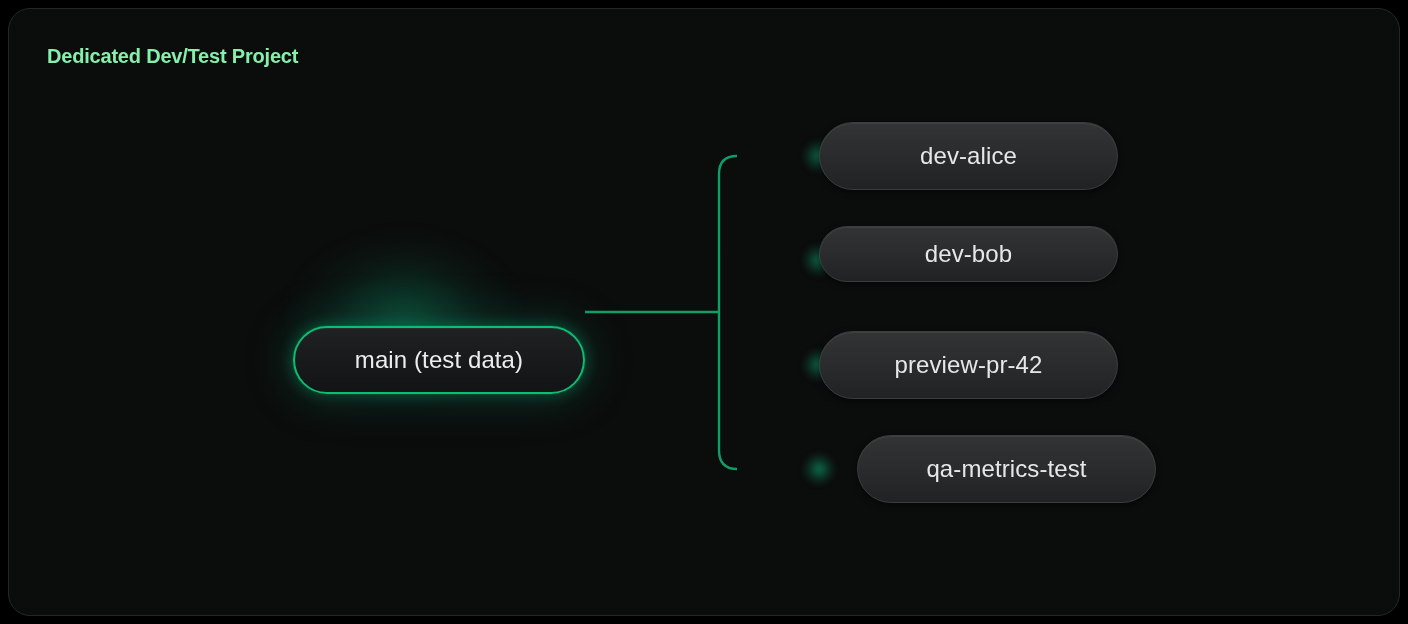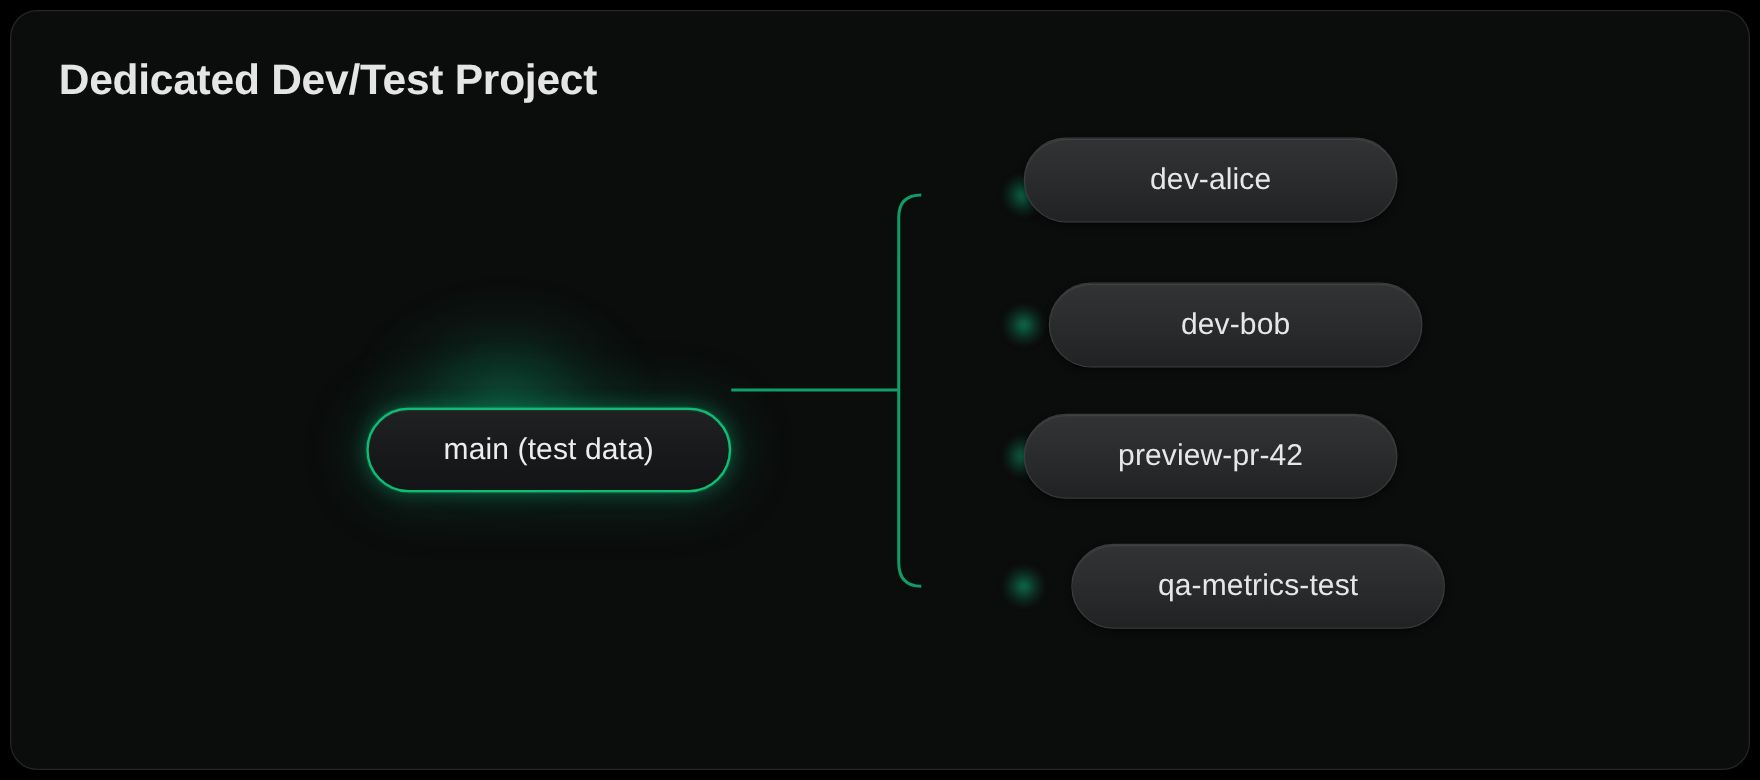--- a/index.html
+++ b/index.html
@@ -34,23 +34,23 @@
     border-radius: 22px;
     border: 1px solid #242628;
     overflow: hidden;
   }
 
   
   .title {
     position: absolute;
     left: 38px;
     top: 36px;
-    font-size: 34px;
+    font-size: 20px;
     font-weight: bold;
-    color: #e5e5e5;
+    color: #86efac;
     letter-spacing: -0.2px;
     white-space: nowrap;
   }
 
   
   .wires {
     position: absolute;
     left: 0;
     top: 0;
     width: 1392px;
@@ -170,25 +170,25 @@
 
     <div class="joint-glow" style="left:793px; top:130px;"></div>
     <div class="joint-glow" style="left:793px; top:234px;"></div>
     <div class="joint-glow" style="left:793px; top:339px;"></div>
     <div class="joint-glow" style="left:793px; top:443px;"></div>
 
     <div class="node node-root" style="left:284px; top:269px; width:292px; height:68px;margin-top:48px;">
       <span class="node-label">main (test data)</span>
     </div>
 
-    <div class="node node-branch" style="left:810px; top:101px; width:299px; height:68px;">
+    <div class="node node-branch" style="left:810px; top:113px; width:299px; height:68px;">
       <span class="node-label">dev-alice</span>
     </div>
 
-    <div class="node node-branch" style="left:830px; top:217px; width:299px; height:68px;">
+    <div class="node node-branch" style="left:810px; top:217px; width:299px; height:56px;">
       <span class="node-label">dev-bob</span>
     </div>
 
     <div class="node node-branch" style="left:810px; top:322px; width:299px; height:68px;justify-content:center;">
       <span class="node-label">preview-pr-42</span>
     </div>
 
     <div class="node node-branch" style="left:848px; top:426px; width:299px; height:68px;">
       <span class="node-label">qa-metrics-test</span>
     </div>

